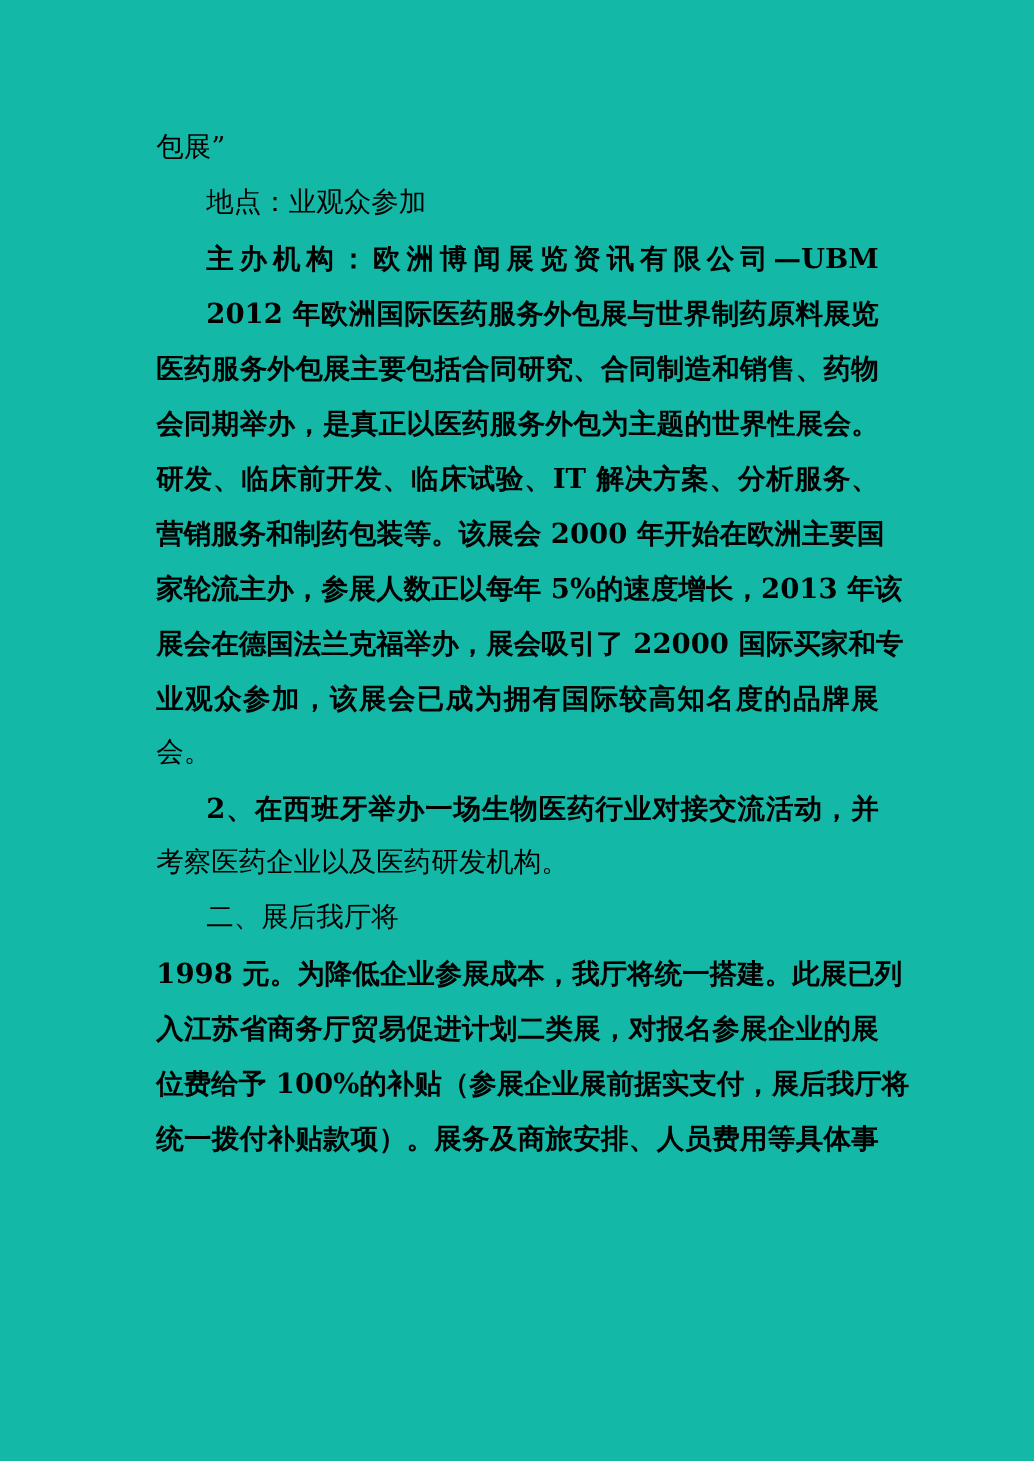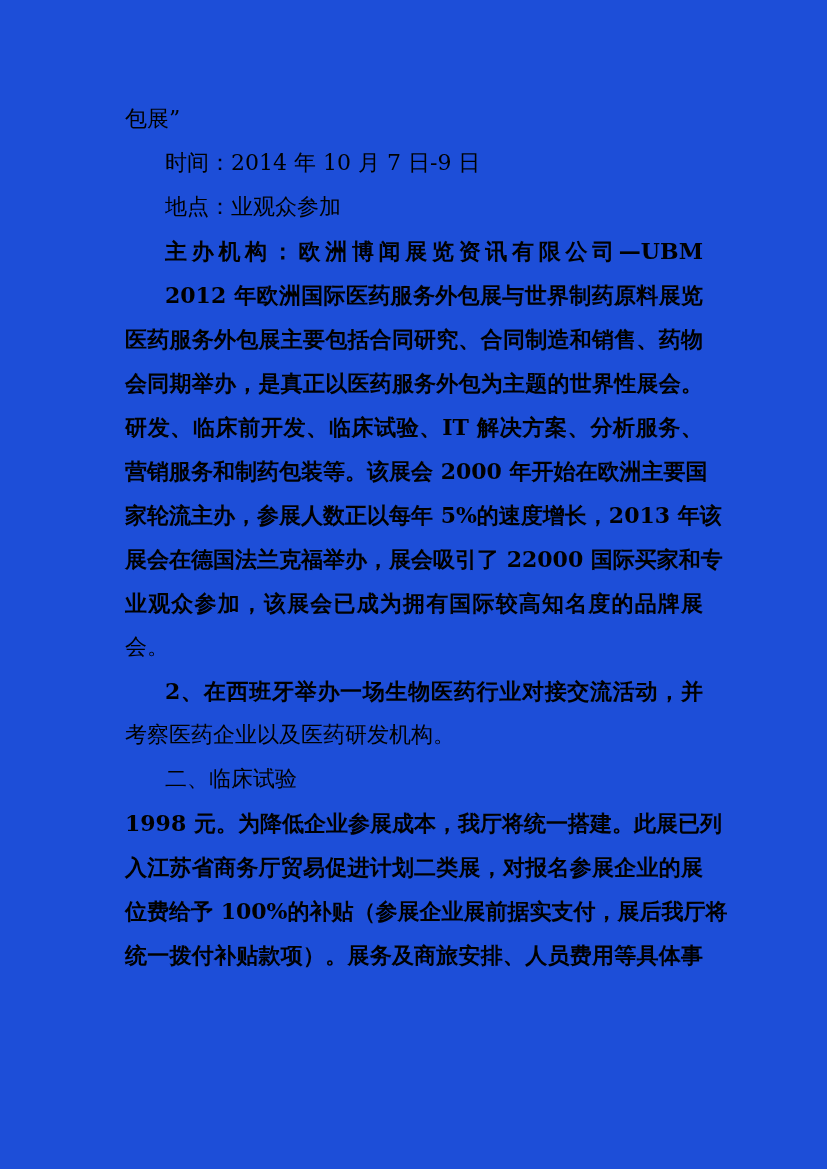--- a/index.html
+++ b/index.html
@@ -4,21 +4,21 @@
 <style>
   html, body {
     margin: 0;
     padding: 0;
     background: #ffffff;
   }
   .page {
     position: relative;
     width: 827px;
     height: 1169px;
-    background: #1d4ed8;
+    background: #14b8a6;
     overflow: hidden;
     font-family: "DejaVu Serif", "Liberation Serif", serif;
     color: #000000;
   }
   .doc-body {
     position: absolute;
     left: 125px;
     top: 97px;
     width: 578px;
   }
@@ -38,33 +38,32 @@
   .ln.ind {
     text-indent: 40px;
   }
 </style>
 </head>
 <body>
 
 <div class="page">
   <div class="doc-body">
     <div class="ln">包展”</div>
-    <div class="ln ind">时间：2014 年 10 月 7 日-9 日</div>
     <div class="ln ind">地点：业观众参加</div>
     <div class="ln ind just">主办机构：欧洲博闻展览资讯有限公司—UBM</div>
     <div class="ln ind just">2012 年欧洲国际医药服务外包展与世界制药原料展览</div>
     <div class="ln just">医药服务外包展主要包括合同研究、合同制造和销售、药物</div>
     <div class="ln just">会同期举办，是真正以医药服务外包为主题的世界性展会。</div>
     <div class="ln just">研发、临床前开发、临床试验、IT 解决方案、分析服务、</div>
     <div class="ln just">营销服务和制药包装等。该展会 2000 年开始在欧洲主要国</div>
     <div class="ln just">家轮流主办，参展人数正以每年 5%的速度增长，2013 年该</div>
     <div class="ln just">展会在德国法兰克福举办，展会吸引了 22000 国际买家和专</div>
     <div class="ln just">业观众参加，该展会已成为拥有国际较高知名度的品牌展</div>
     <div class="ln">会。</div>
     <div class="ln ind just">2、在西班牙举办一场生物医药行业对接交流活动，并</div>
     <div class="ln">考察医药企业以及医药研发机构。</div>
-    <div class="ln ind">二、临床试验</div>
+    <div class="ln ind">二、展后我厅将</div>
     <div class="ln just">1998 元。为降低企业参展成本，我厅将统一搭建。此展已列</div>
     <div class="ln just">入江苏省商务厅贸易促进计划二类展，对报名参展企业的展</div>
     <div class="ln just">位费给予 100%的补贴（参展企业展前据实支付，展后我厅将</div>
     <div class="ln just">统一拨付补贴款项）。展务及商旅安排、人员费用等具体事</div>
   </div>
 </div>
 
 </body></html>

